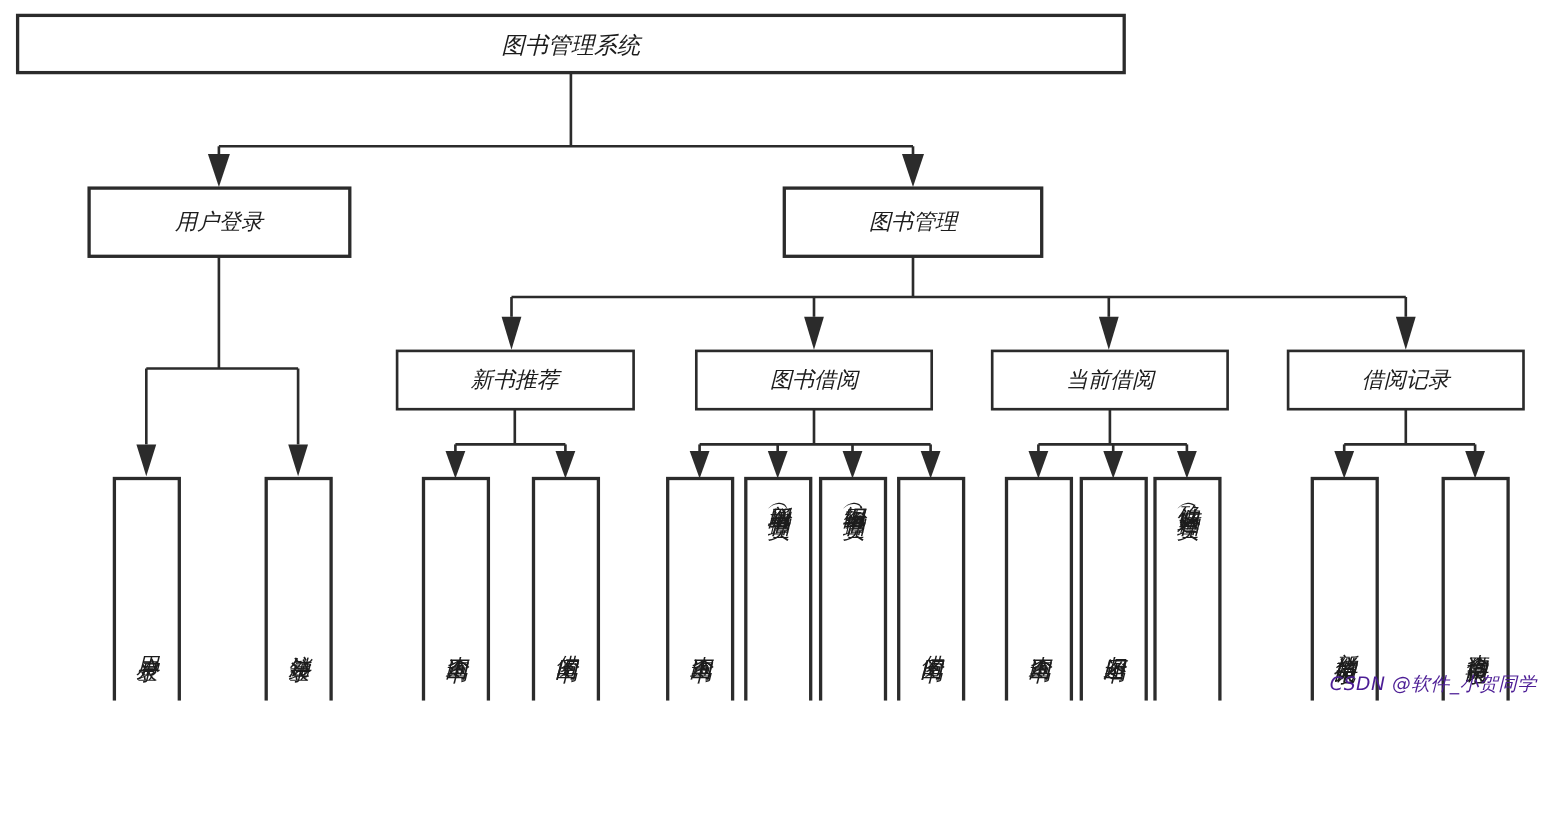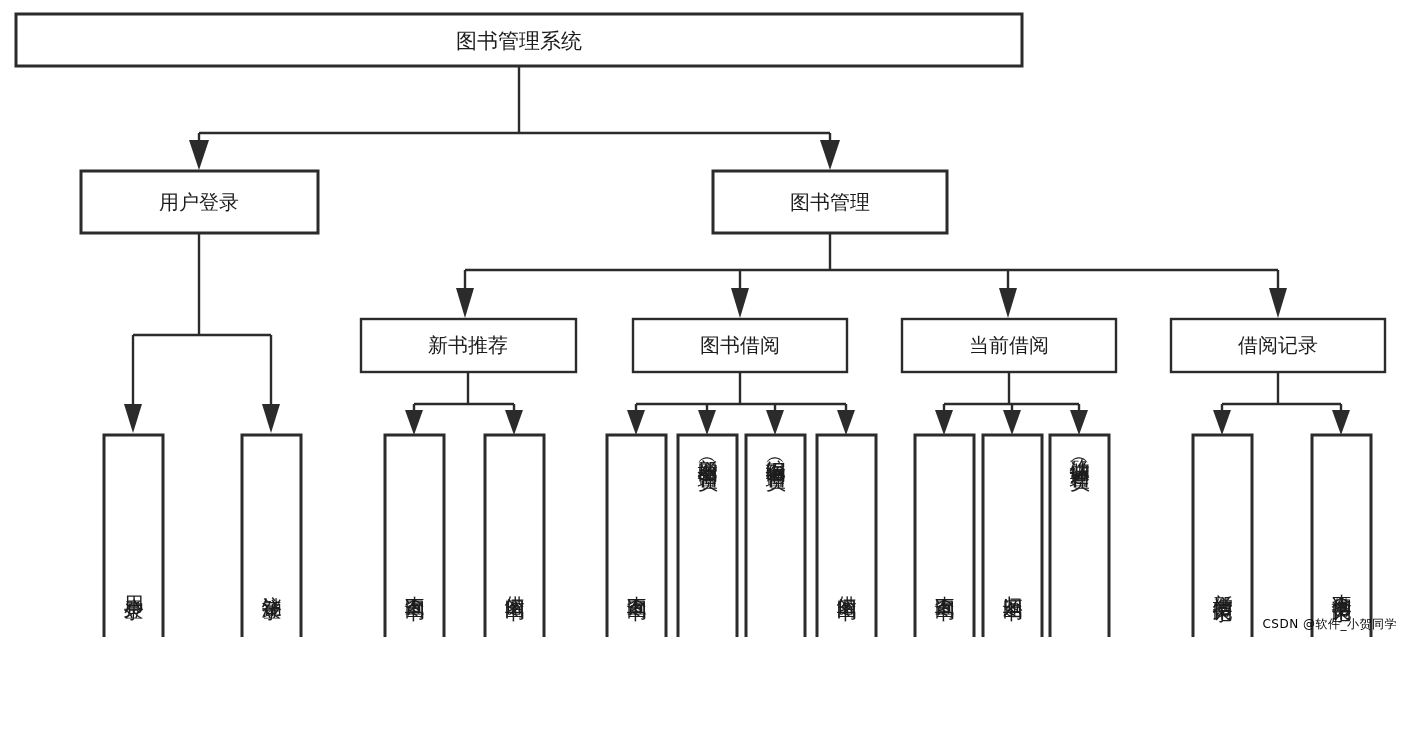--- a/index.html
+++ b/index.html
@@ -10,20 +10,21 @@
   }
   body {
     font-family: "DejaVu Sans", "Liberation Sans", sans-serif;
   }
   #diagram-root {
     position: relative;
     width: 1405px;
     height: 637px;
     background: #ffffff;
     overflow: hidden;
+    font-style: italic;
   }
   #diagram-svg {
     position: absolute;
     top: 0;
     left: 0;
     width: 1405px;
     height: 747px;
   }
   .node-box {
     fill: #ffffff;
@@ -71,22 +72,22 @@
     letter-spacing: 2px;
     color: #1c1c1c;
     white-space: nowrap;
     text-align: center;
   }
   #watermark {
     position: absolute;
     right: 8px;
     bottom: 4px;
     font-family: "DejaVu Sans", "Liberation Sans", sans-serif;
-    font-size: 12px;
-    color: #000000;
+    font-size: 17px;
+    color: #4c1d95;
     letter-spacing: 0.5px;
     white-space: nowrap;
   }
 </style>
 </head>
 <body>
 
 <div id="diagram-root">
 
   <svg id="diagram-svg" viewBox="0 0 1405 747">

